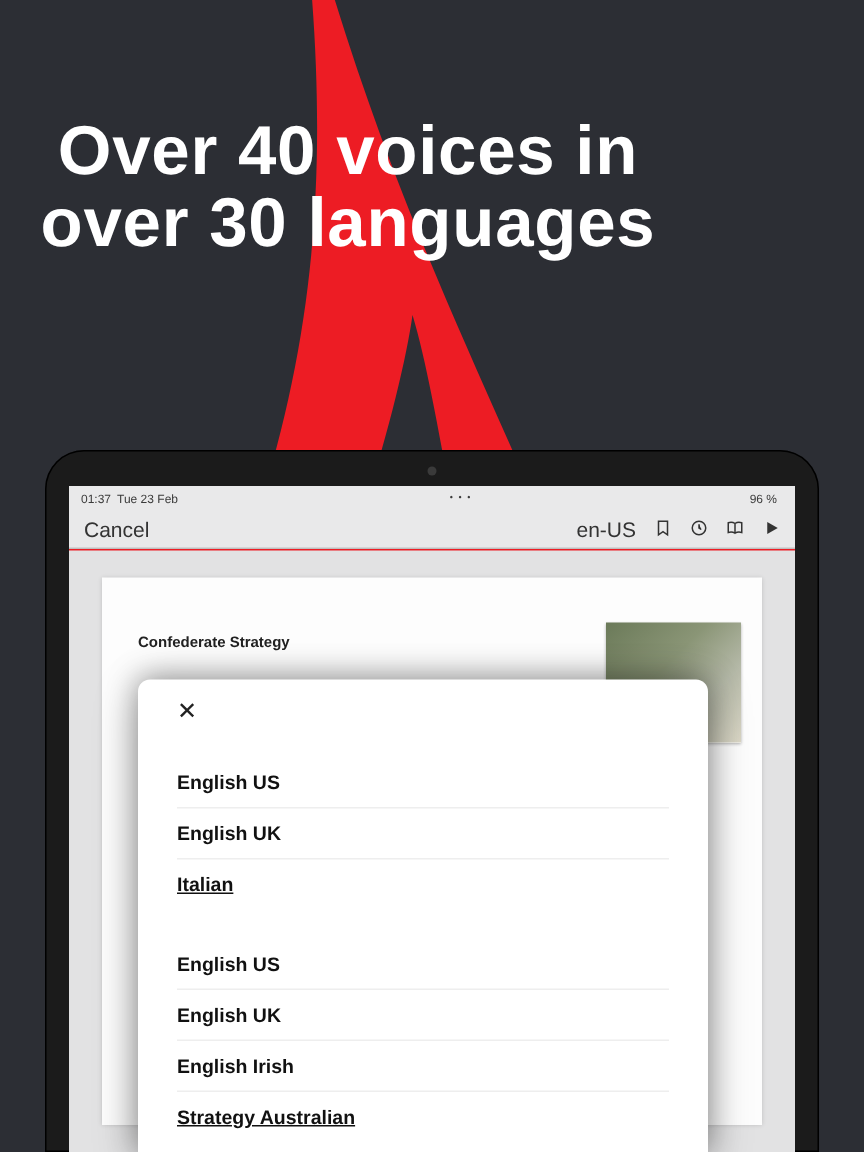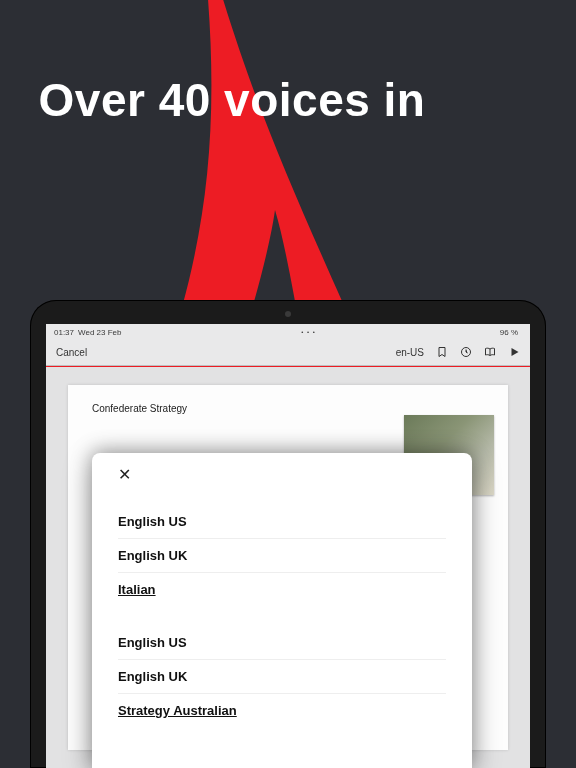--- a/index.html
+++ b/index.html
@@ -83,21 +83,21 @@
   .statusbar .right { display: flex; gap: 4px; align-items: center; }
   .statusbar .dots { letter-spacing: 1px; font-size: 6px; }
 
   
   .toolbar {
     height: 26px;
     display: flex;
     align-items: center;
     justify-content: space-between;
     padding: 0 10px;
-    font-size: 10px;
+    font-size: 14px;
     color: #333;
     background: #e9e9ea;
     border-bottom: 1px solid #bfbfbf;
   }
   .toolbar .right-cluster { display: flex; align-items: center; gap: 12px; }
   .toolbar .ic { width: 12px; height: 12px; display: inline-block; }
   .red-line { height: 1.5px; background: #ed1c24; }
 
   
   .doc-area {
@@ -111,21 +111,21 @@
     position: relative;
     width: 100%;
     height: 100%;
     background: #fdfdfd;
     box-shadow: 0 0 3px rgba(0,0,0,0.15);
     padding: 18px 24px;
     font-size: 9px;
     color: #222;
     overflow: hidden;
   }
-  .doc-title { font-weight: 400; font-size: 10px; margin-bottom: 6px; }
+  .doc-title { font-weight: 700; font-size: 10px; margin-bottom: 6px; margin-top: 20px; }
   .doc-img {
     position: absolute;
     top: 30px;
     right: 14px;
     width: 90px;
     height: 80px;
     background: linear-gradient(135deg,#6b7a59 0%, #8a9576 40%, #b5b9a8 70%, #dcd8c7 100%);
     box-shadow: 0 1px 2px rgba(0,0,0,0.3);
   }
 
@@ -171,30 +171,31 @@
            C 260 180, 310 260, 420 520
            L 330 520
            C 300 380, 290 300, 275 250
            C 268 300, 238 410, 190 520
            L 120 520
            C 200 330, 230 200, 200 -40 Z" fill="#ed1c24"></path>
 </svg>
 
 <div class="headline">
   <div>Over 40 voices in</div>
+  <div>over 30 languages</div>
 </div>
 
 <div class="ipad">
   <div class="ipad-camera"></div>
   <div class="screen">
 
     <div class="statusbar">
       <div class="left">
         <span>01:37</span>
-        <span>Wed 23 Feb</span>
+        <span>Tue 23 Feb</span>
       </div>
       <span class="dots">• • •</span>
       <div class="right">
         <span>
           <svg class="ic" viewBox="0 0 24 24">
               <path fill="#3a3a3a" d="M12 18a2 2 0 100 4 2 2 0 000-4zm-4.7-3.3a7 7 0 019.4 0l-1.9 1.9a4.3 4.3 0 00-5.6 0zM3 10.3a13.7 13.7 0 0118 0l-1.9 1.9a11 11 0 00-14.2 0z"></path>
             </svg>
         </span>
         <span>96 %</span>
         <span>
@@ -247,19 +248,20 @@
 
         <div class="group">
           <div class="row">English US</div>
           <div class="row">English UK</div>
           <div class="row">Italian</div>
         </div>
 
         <div class="group">
           <div class="row">English US</div>
           <div class="row">English UK</div>
+          <div class="row">English Irish</div>
           <div class="row">Strategy Australian</div>
         </div>
       </div>
     </div>
 
   </div>
 </div>
 
 </body></html>

